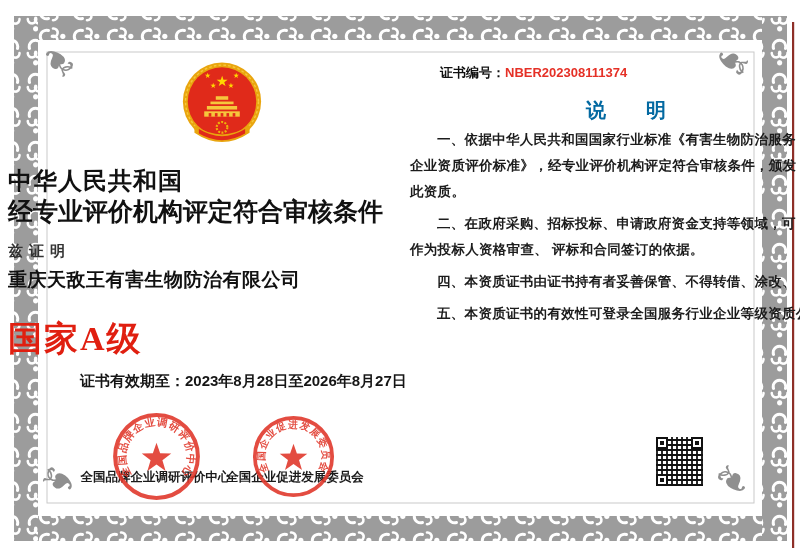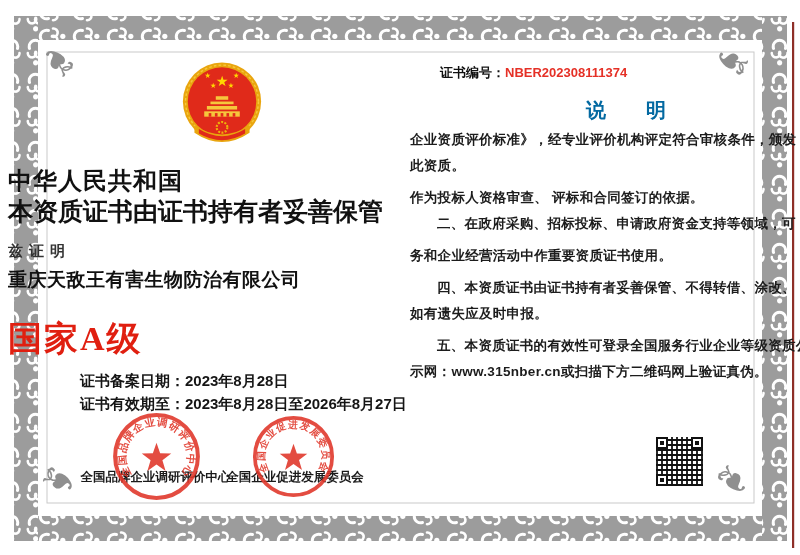--- a/index.html
+++ b/index.html
@@ -105,27 +105,26 @@
     <rect x="37" y="58" width="3" height="4" fill="#e02a1a"></rect>
     <rect x="43.5" y="58" width="3" height="4" fill="#e02a1a"></rect>
     <rect x="50" y="58" width="3" height="4" fill="#e02a1a"></rect>
     <rect x="57" y="58" width="3" height="4" fill="#e02a1a"></rect>
     <circle cx="45" cy="74" r="6" fill="none" stroke="#efb10a" stroke-width="2.4" stroke-dasharray="2.2 1.6"></circle>
     <path d="M14,72 Q45,92 76,72 L76,80 Q45,101 14,80 Z" fill="#e9a50e"></path>
     <path d="M19,76 Q45,92 71,76 L71,81 Q45,96 19,81 Z" fill="#e02a1a"></path>
   </svg>
 
   <div class="abs lcol title1">中华人民共和国</div>
-  <div class="abs lcol title2">本资质证书由证书持有者妥善保管</div>
+  <div class="abs lcol title2">经专业评价机构评定符合审核条件</div>
   <div class="abs lcol certify">兹证明</div>
   <div class="abs lcol company">重庆天敌王有害生物防治有限公司</div>
   <div class="abs lcol grade">国家A级</div>
 
   <div class="abs dates">
-    <div>证书备案日期：2023年8月28日</div>
     <div>证书有效期至：2023年8月28日至2026年8月27日</div>
   </div>
 
   <div class="abs seal-label seal-label1">全国品牌企业调研评价中心</div>
   <div class="abs seal-label seal-label2">全国企业促进发展委员会</div>
 
   <svg class="seal seal1" viewBox="0 0 100 100">
     <circle cx="50" cy="50" r="45.5" fill="none" stroke="#e03427" stroke-width="4.4"></circle>
     <polygon fill="#e03427" points="50,35 54,46.5 66.2,46.7 56.5,54.1 60,65.8 50,58.8 40,65.8 43.5,54.1 33.8,46.7 46,46.5"></polygon>
     <path id="sealpath1" d="M20.6,67 A34,34 0 1 1 79.4,67" fill="none"></path>
@@ -144,37 +143,35 @@
   </svg>
 
   <div class="abs certno">
     <span>证书编号：</span><span class="num">NBER202308111374</span>
   </div>
 
   <div class="abs expl-head">说　　明</div>
 
   <div class="abs expl">
     <div class="para">
+      <div class="line indent">一、依据中华人民共和国国家行业标准《有害生物防治服务</div>
       <div class="line">企业资质评价标准》，经专业评价机构评定符合审核条件，颁发</div>
       <div class="line">此资质。</div>
     </div>
     <div class="para">
+      <div class="line indent">二、在政府采购、招标投标、申请政府资金支持等领域，可</div>
       <div class="line">作为投标人资格审查、 评标和合同签订的依据。</div>
-      <div class="line indent">二、在政府采购、招标投标、申请政府资金支持等领域，可</div>
     </div>
     <div class="para">
-      <div class="line">务和企业经营活动中作重要资质证书使用。</div>
     </div>
     <div class="para">
       <div class="line indent">四、本资质证书由证书持有者妥善保管、不得转借、涂改、</div>
-      <div class="line">如有遗失应及时申报。</div>
     </div>
     <div class="para">
       <div class="line indent">五、本资质证书的有效性可登录全国服务行业企业等级资质公</div>
-      <div class="line">示网：www.315nber.cn或扫描下方二维码网上验证真伪。</div>
     </div>
   </div>
 
   <div class="abs qr">
     <div class="finder f1">
         <div class="core"></div>
       </div>
     <div class="finder f2">
         <div class="core"></div>
       </div>

